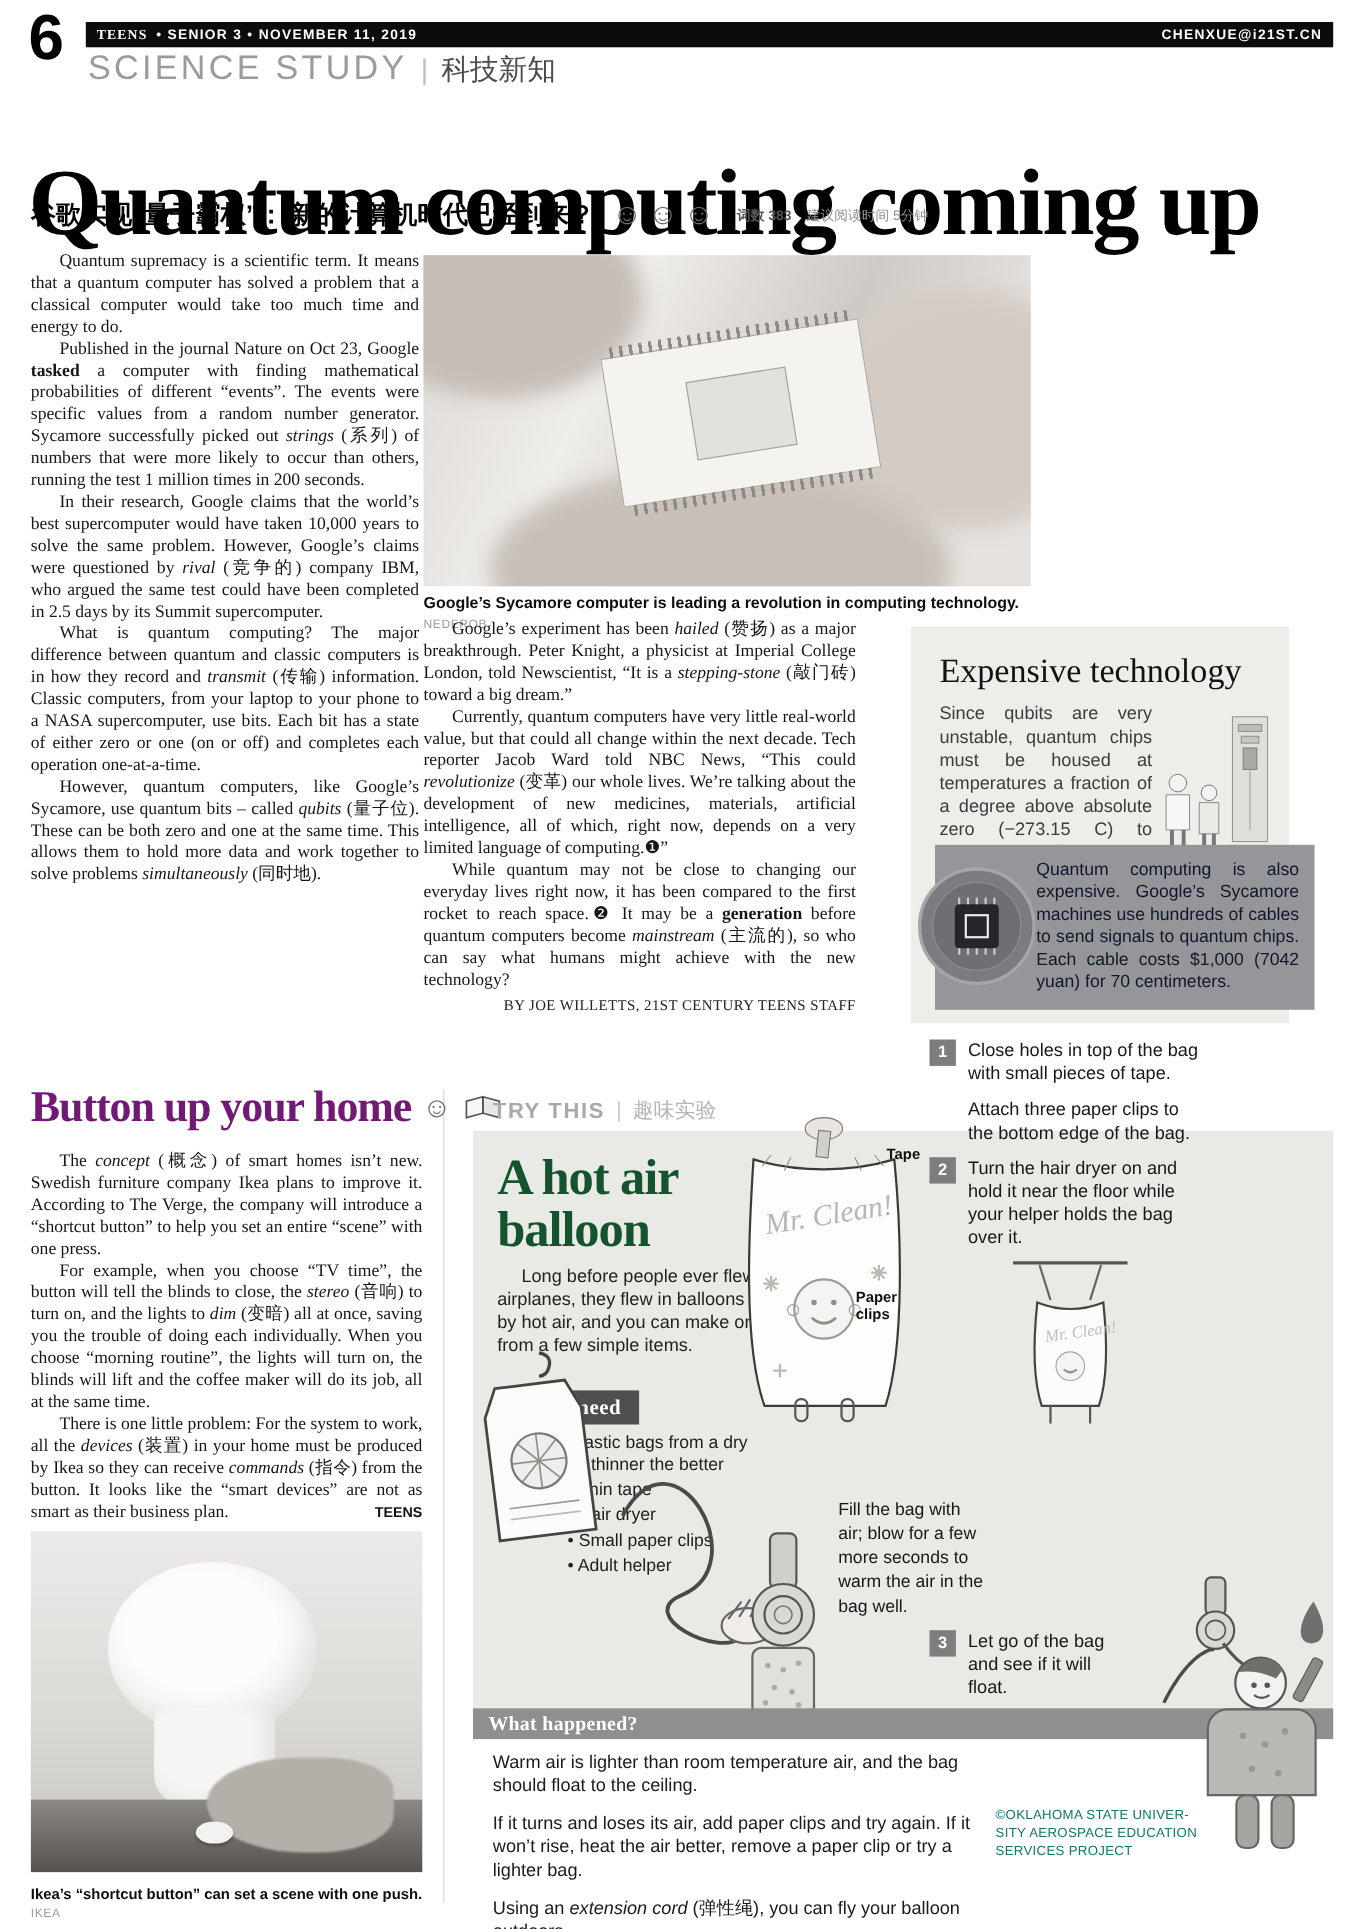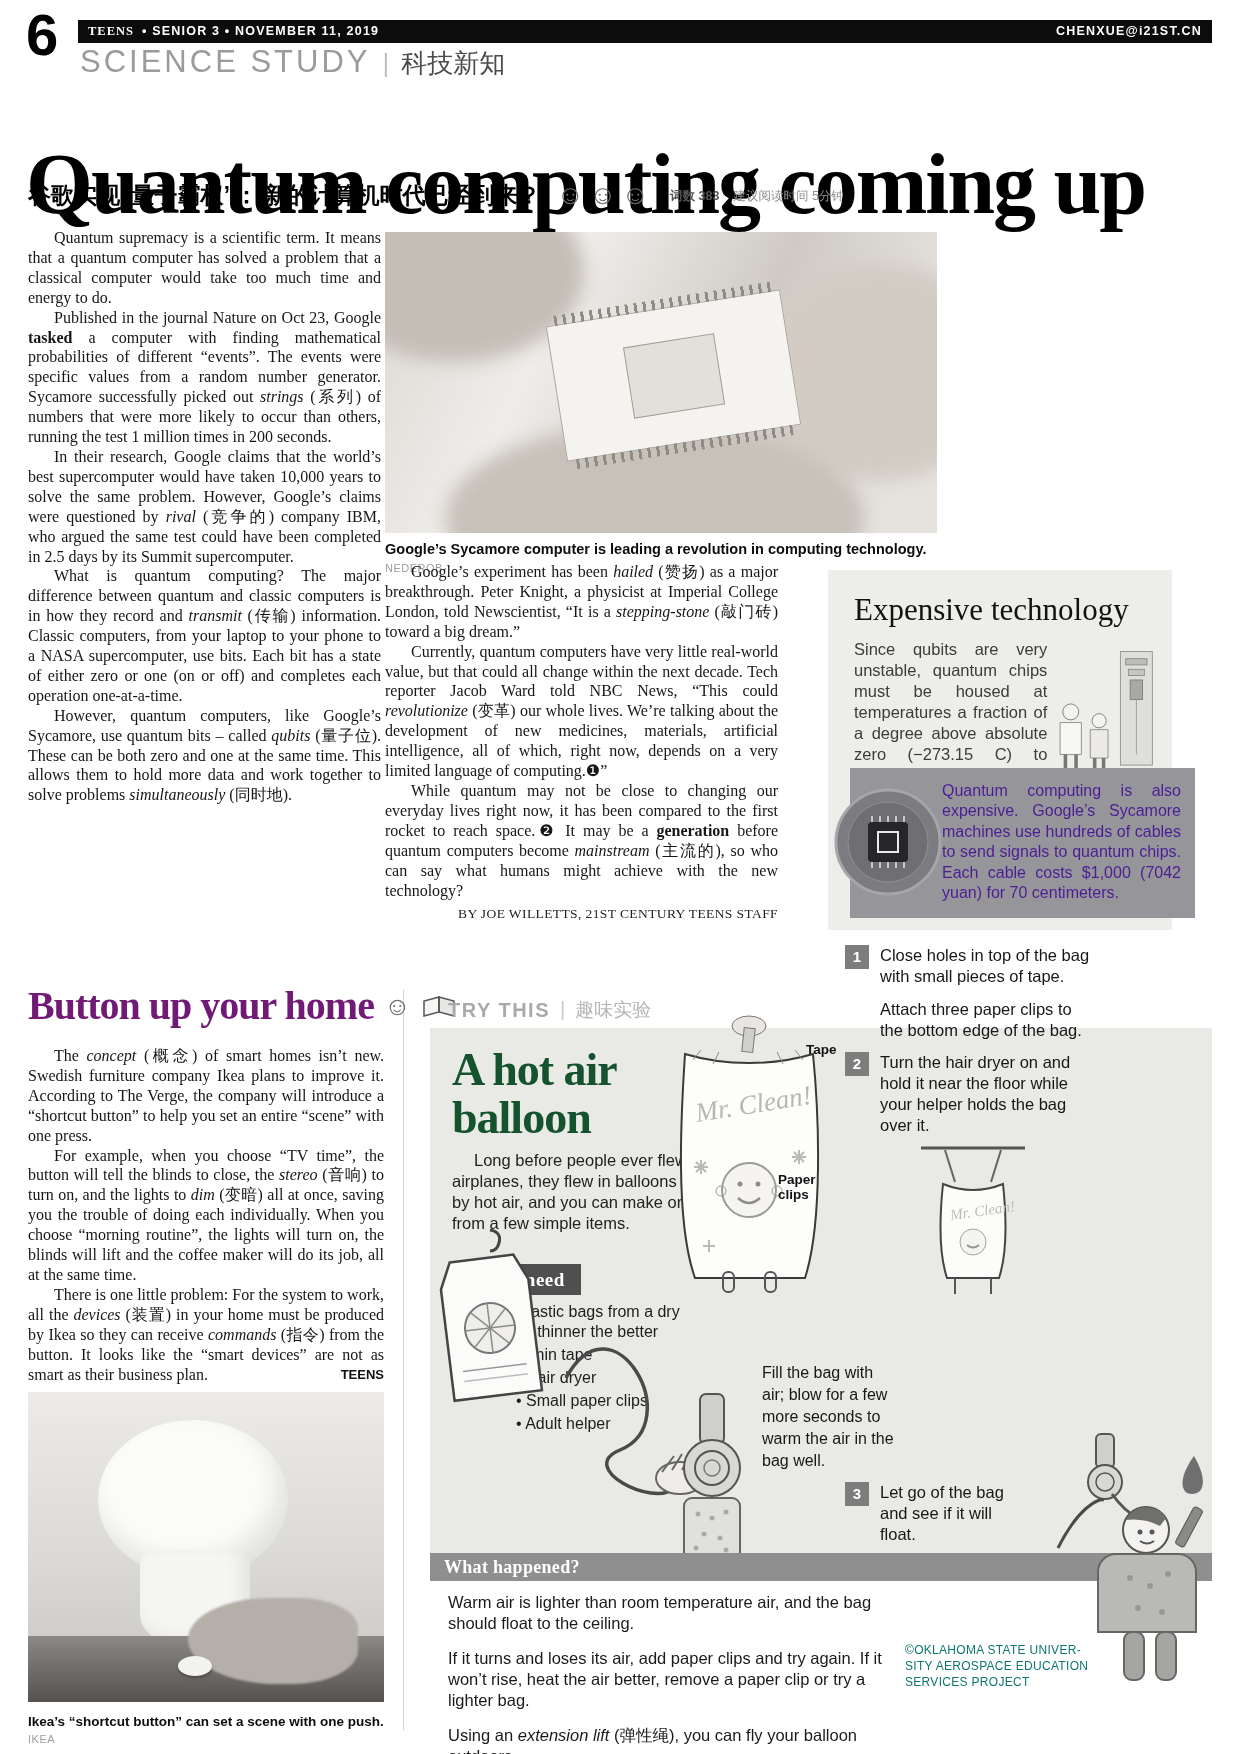--- a/index.html
+++ b/index.html
@@ -51,21 +51,21 @@
   .chip-core{position:absolute;left:72px;top:32px;width:90px;height:70px;background:#e2e0da;
         border:1px solid #a39f98;}
   .photo-cap{left:385px;top:540px;width:552px;font:bold 14.5px/1.25 "Liberation Sans",sans-serif;color:#0d0d0d;}
   .credit{font:normal 11px "Liberation Sans",sans-serif;color:#9d9d9d;letter-spacing:.5px;}
 
   
   .sidebar{left:828px;top:570px;width:344px;height:360px;background:#ededea;}
   .sb-title{margin:24px 26px 12px;font:31px/1.05 "Liberation Serif",serif;color:#121212;}
   .sb-row{display:flex;padding:0 14px 0 26px;gap:6px;}
   .sb-body{width:218px;font:16.5px/21px "Liberation Sans",sans-serif;color:#3c3c3c;text-align:justify;}
-  .callout{left:850px;top:768px;width:345px;height:150px;background:#96969a;color:#4c1d95;
+  .callout{left:850px;top:768px;width:345px;height:150px;background:#96969a;color:#0f172a;
            font:16px/20.4px "Liberation Sans",sans-serif;padding:13px 14px 12px 92px;
            box-sizing:border-box;text-align:justify;}
   .chipcircle{left:834px;top:788px;width:108px;height:108px;}
 
   
   .vrule{left:403px;top:990px;width:1px;height:740px;background:#d2d2d2;}
 
   
   .btn-title-row{left:28px;top:986px;display:flex;align-items:center;gap:10px;}
   .btn-title{font:bold 40px/1 "Liberation Serif","DejaVu Serif",serif;letter-spacing:-1px;color:#701a75;margin:0;}
@@ -360,21 +360,21 @@
         <circle cx="162" cy="256" r="2.5"></circle>
         <circle cx="138" cy="266" r="2.5"></circle>
       <circle cx="168" cy="268" r="2.5"></circle>
     </g>
   </svg>
 
   <div class="abs wh-bar">What happened?</div>
   <div class="abs results">
     <p>Warm air is lighter than room temperature air, and the bag should float to the ceiling.</p>
     <p>If it turns and loses its air, add paper clips and try again. If it won’t rise, heat the air better, remove a paper clip or try a lighter bag.</p>
-    <p>Using an <i>extension lift</i> (弹性绳), you can fly your balloon outdoors.</p>
+    <p>Using an <i>extension cord</i> (弹性绳), you can fly your balloon outdoors.</p>
   </div>
 
   <svg class="abs person" width="180" height="260" viewBox="0 0 180 260">
     <rect x="58" y="6" width="18" height="34" rx="5" fill="#cfcfcc" stroke="#555" stroke-width="2"></rect>
     <circle cx="67" cy="54" r="17" fill="#d8d8d5" stroke="#555" stroke-width="2"></circle>
     <circle cx="67" cy="54" r="9" fill="none" stroke="#555" stroke-width="1.5"></circle>
     <path d="M74 66 C84 80 92 86 100 90" stroke="#555" stroke-width="3" fill="none"></path>
     <path d="M20 120 C40 80 60 70 66 72" stroke="#4a4a4a" stroke-width="3" fill="none"></path>
     <circle cx="108" cy="102" r="23" fill="#f3f2f0" stroke="#555" stroke-width="2"></circle>
     <path d="M88 92 a23 23 0 0 1 40 -2 l-6 8 a60 60 0 0 0 -34 -6 z" fill="#6f6f6c"></path>

